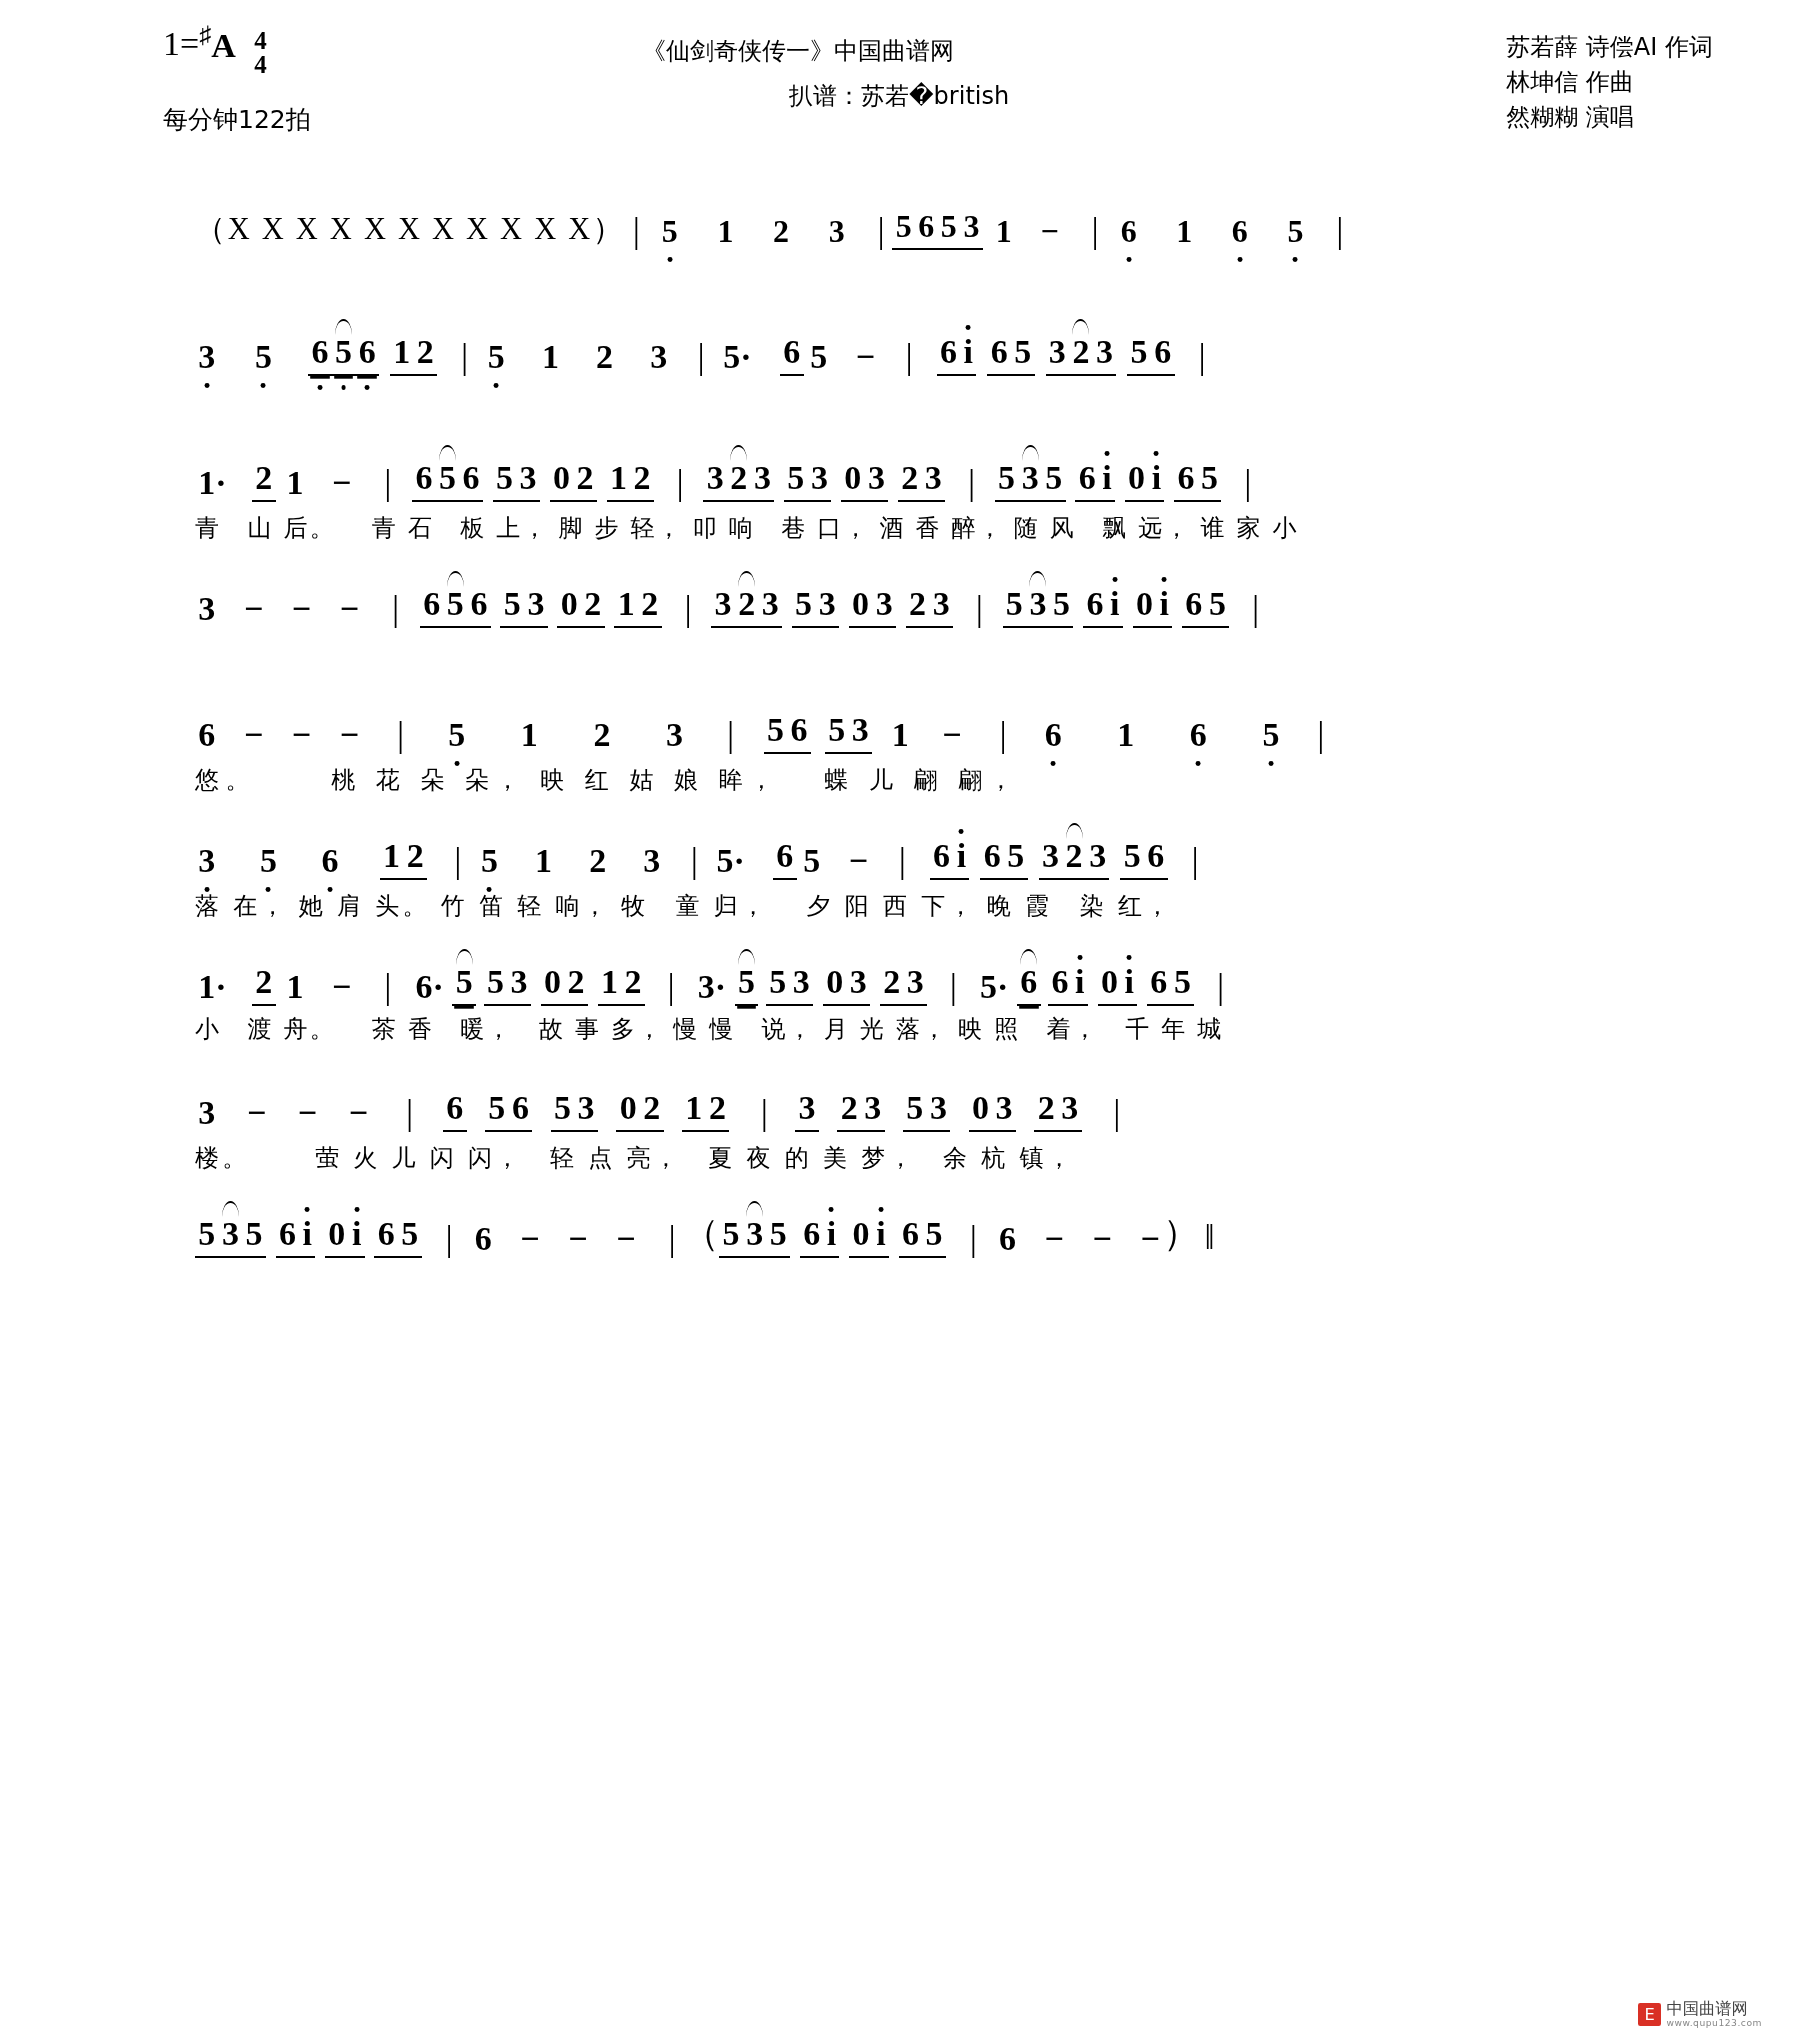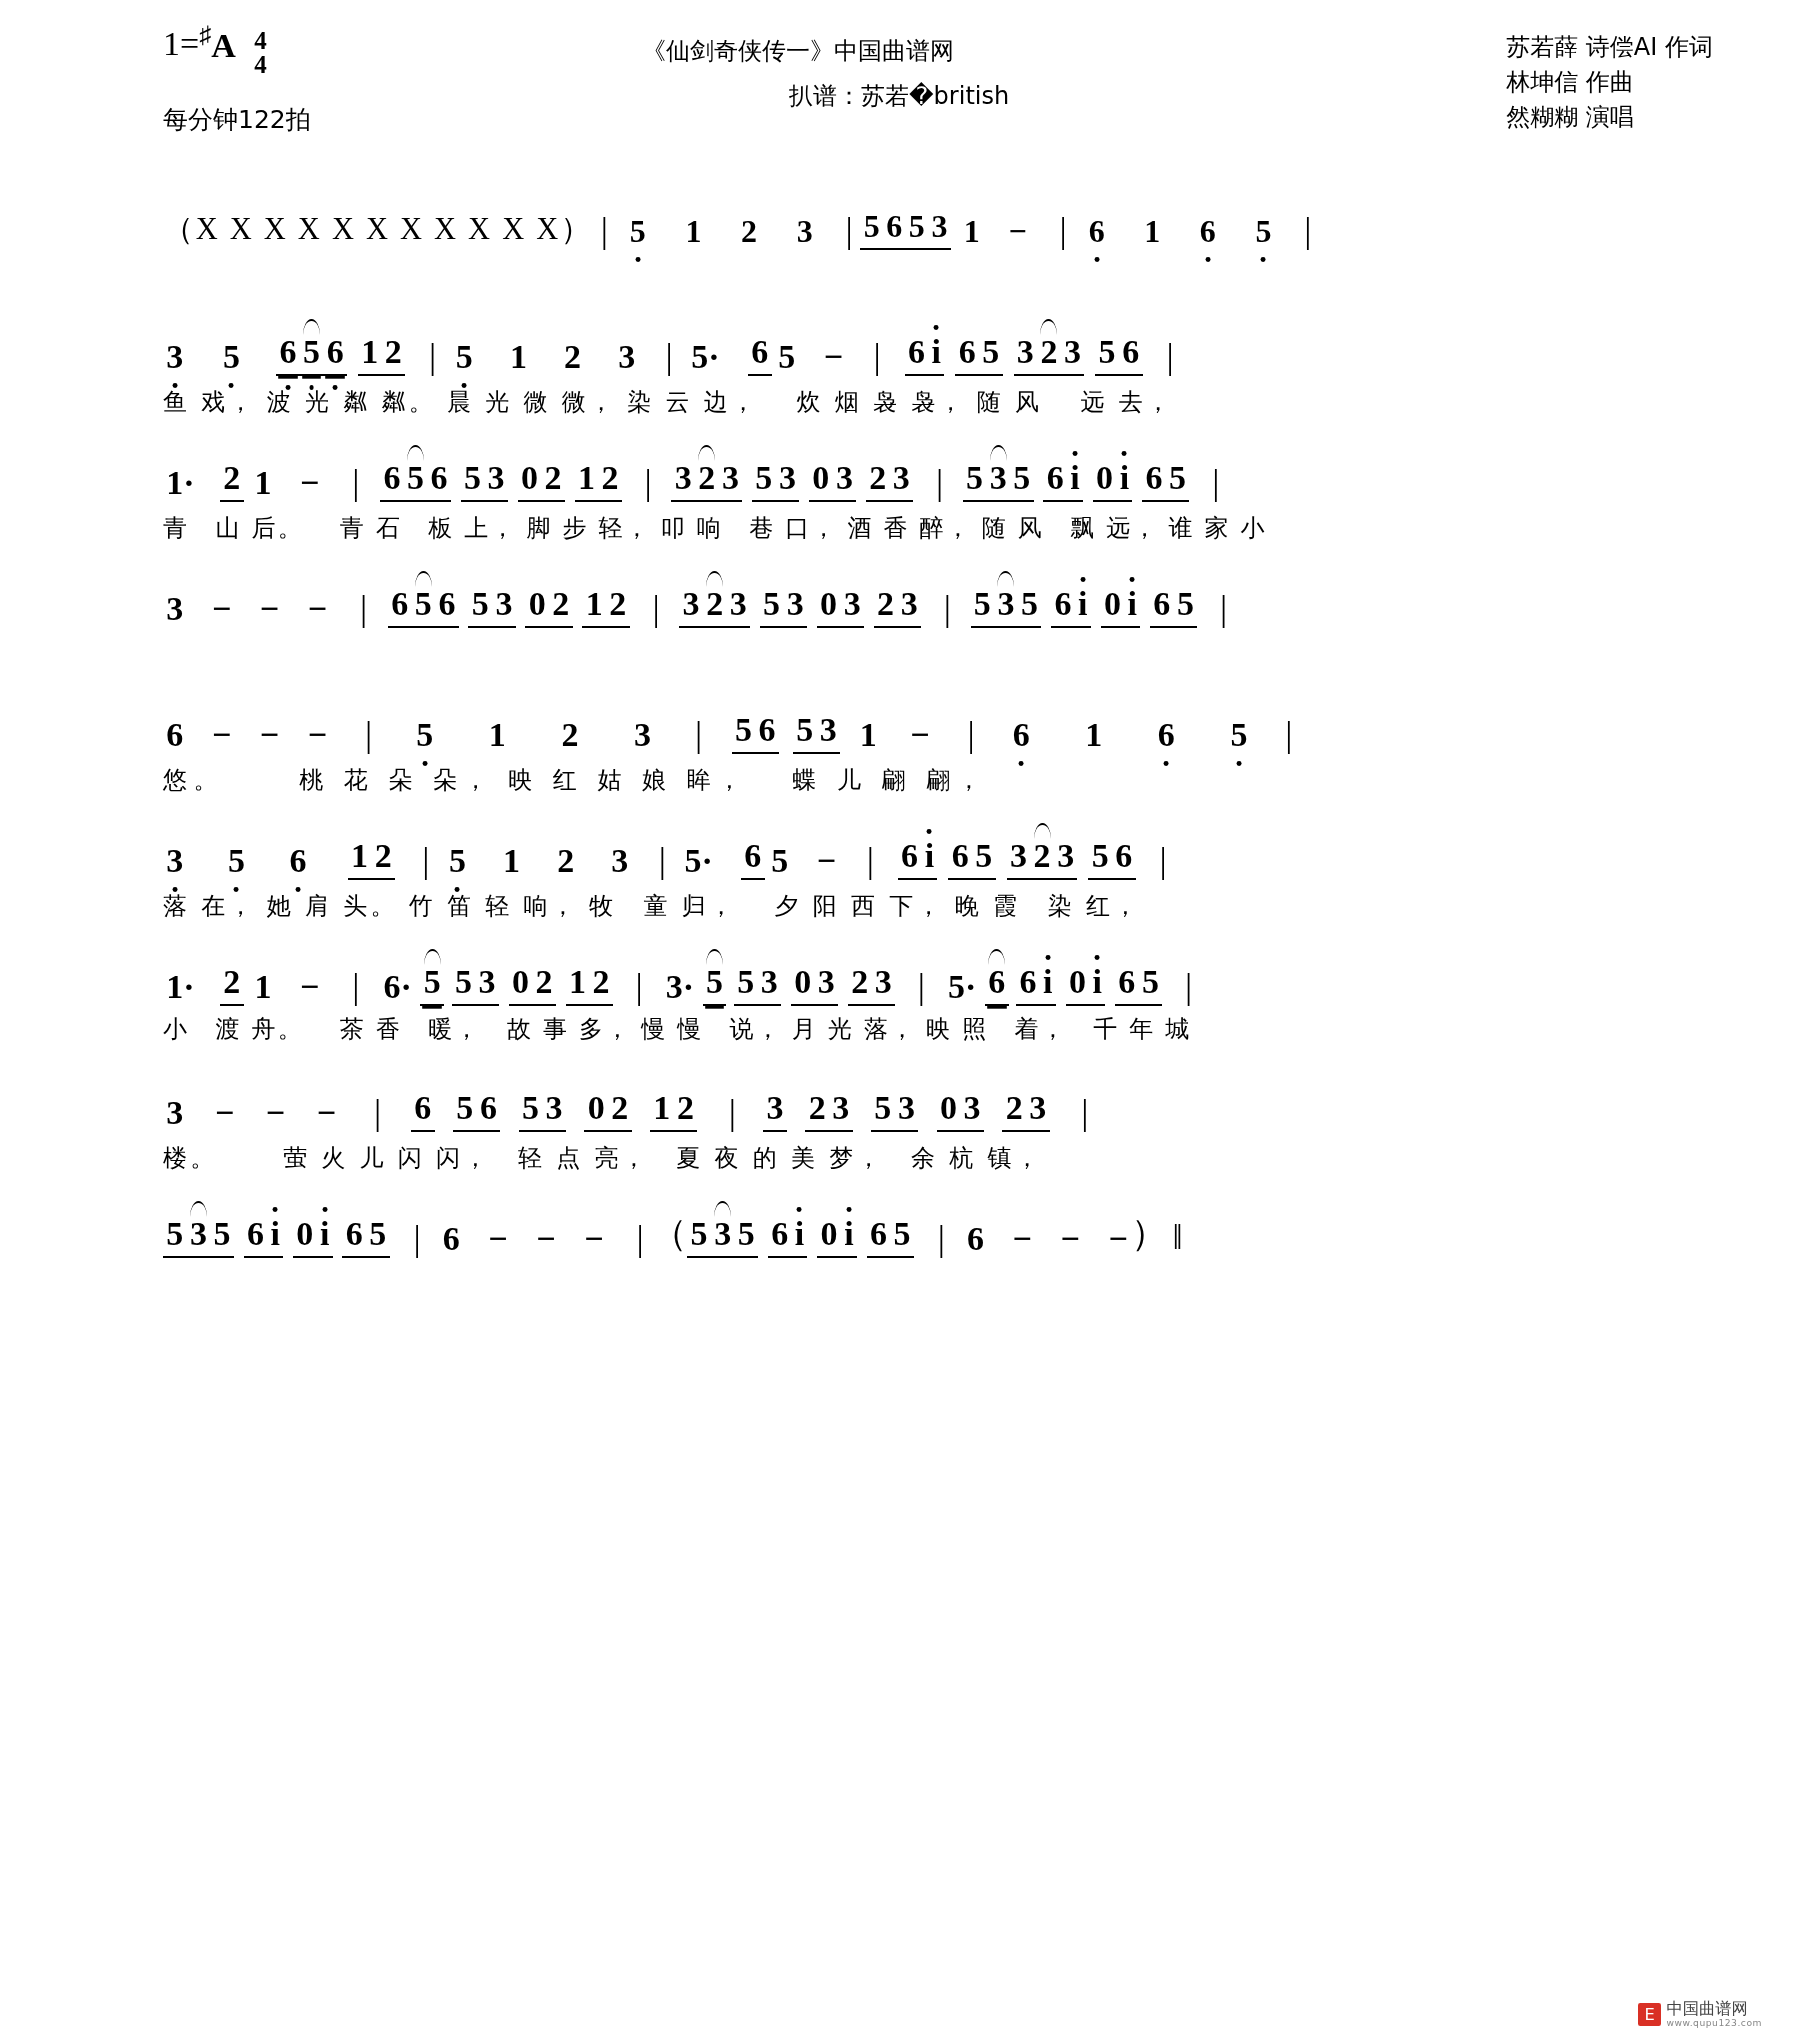--- a/index.html
+++ b/index.html
@@ -103,20 +103,21 @@
     top: 3.3px;
     font-family: "DejaVu Sans", sans-serif;
     font-size: 24px;
     line-height: 1.45;
     text-align: left;
     white-space: nowrap;
   }
   
   .systems {
     margin-top: 22px;
+    padding-left: 32px;
   }
   .system {
     position: relative;
     height: 126px;
     padding-left: 163px;
     padding-right: 82px;
   }
   .notes {
     display: flex;
     align-items: flex-end;
@@ -297,21 +298,20 @@
         <span class="note u1 dot-up">i</span>
         <span class="note u1" style="margin-left:11px;">6</span>
         <span class="note u1">5</span>
         <span class="note u1" style="margin-left:11px;">3</span>
         <span class="note u1 slur">2</span>
         <span class="note u1">3</span>
         <span class="note u1" style="margin-left:11px;">5</span>
         <span class="note u1">6</span>
         <span class="bar" style="margin-left:16.3px;">|</span>
       </div>
-      <div class="lyrics" style="letter-spacing:3.3px;">鱼 戏， 波 光 粼 粼。 晨 光 微 微， 染 云 边，　 炊 烟 袅 袅， 随 风　 远 去，</div>
     </div>
 
     <div class="system">
       <div class="notes">
         <span class="note">1·</span>
         <span class="note u1" style="margin-left:22px;">2</span>
         <span class="note" style="margin-left:7.6px;">1</span>
         <span class="note" style="margin-left:22px;">−</span>
         <span class="bar" style="margin-left:22px;">|</span>
         <span class="note u1" style="margin-left:13px;">6</span>

